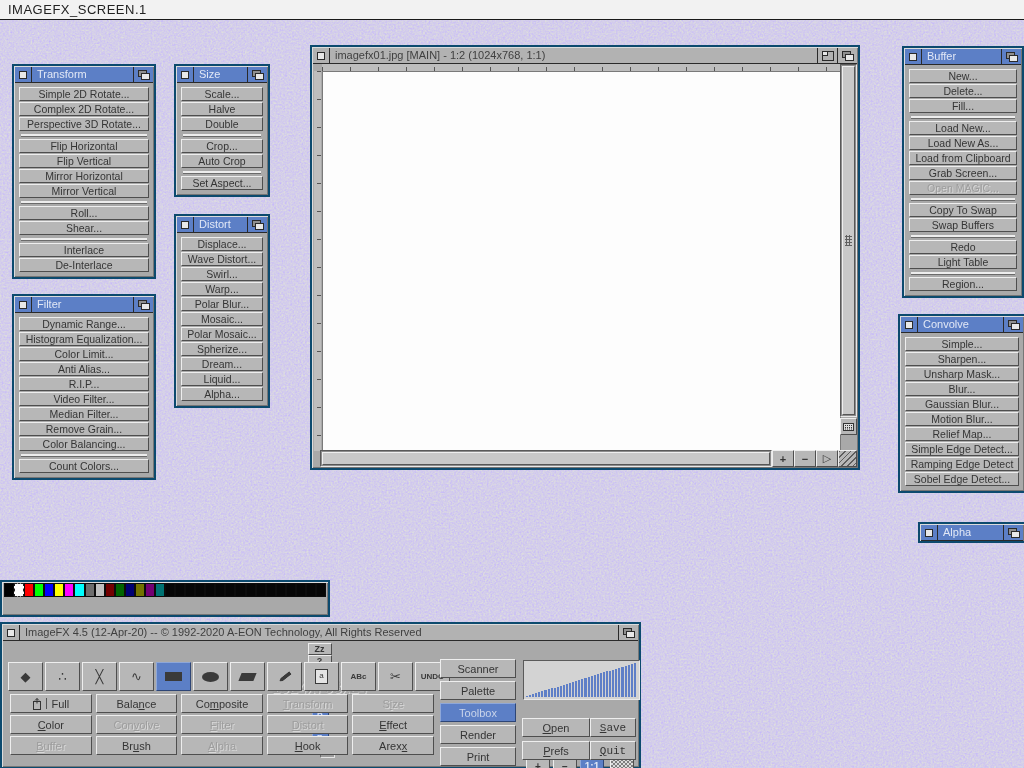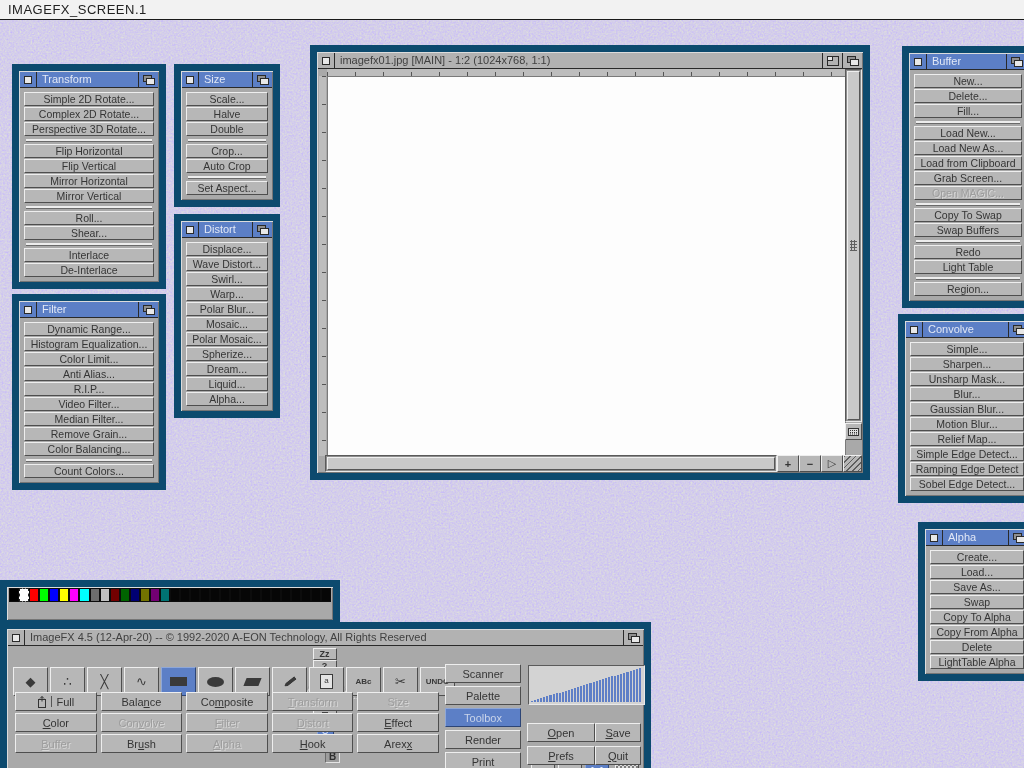--- a/index.html
+++ b/index.html
@@ -5,21 +5,21 @@
   html,body{margin:0;padding:0;background:#000;}
   #screen{position:relative;width:1024px;height:768px;overflow:hidden;
     font-family:"Liberation Sans","DejaVu Sans",sans-serif;background:#c4b5fd;}
   
   .screen-titlebar{position:absolute;left:0;top:0;width:100%;height:19px;background:#f2f2f2;
     border-bottom:1px solid #1a1a1a;z-index:50;display:flex;align-items:center;}
   .screen-title{font-size:13px;color:#222;padding-left:8px;letter-spacing:.5px;}
   
   .desktop-texture{position:absolute;left:0;top:19px;width:1024px;height:749px;z-index:0;}
   
-  .window{position:absolute;background:#a9a9a9;border:7px solid #0c4a6e;
+  .window{position:absolute;background:#a9a9a9;border:2px solid #0c4a6e;
     box-shadow:inset 1px 1px 0 #dcdcdc, inset -1px -1px 0 #767676;z-index:10;}
   .titlebar{height:15px;display:flex;align-items:stretch;background:#b2b2b2;
     border-bottom:1px solid #2a2a2a;margin:1px 1px 0 1px;}
   .titlebar.blue-tb{background:#5c7fc6;}
   .tb-close{width:16px;border-right:1px solid #2a2a2a;display:flex;align-items:center;justify-content:center;cursor:pointer;}
   .tb-title{flex:1;font-size:11px;line-height:15px;padding-left:5px;color:#404040;white-space:nowrap;overflow:hidden;}
   .blue-tb .tb-title{color:#e2e8f6;}
   .tb-gadget{width:19px;border-left:1px solid #2a2a2a;display:flex;align-items:center;justify-content:center;cursor:pointer;}
   
   .pbody{padding:3px 2px 4px;}
@@ -88,37 +88,37 @@
   .tool-btn{width:33px;height:27px;margin-right:2px;display:flex;align-items:center;justify-content:center;
     cursor:pointer;font-size:13px;color:#3a3a3a;}
   .tool-btn .lbl{font-size:8px;font-weight:bold;letter-spacing:0;}
   .t-rect{width:17px;height:9px;background:#3a3a3a;}
   .t-oval{width:17px;height:10px;border-radius:50%;background:#3a3a3a;}
   .t-poly{width:15px;height:8px;background:#3a3a3a;transform:skewX(-22deg);}
   .t-pen{width:14px;height:4px;background:#3a3a3a;transform:rotate(-38deg);
     clip-path:polygon(0 50%,22% 0,100% 0,100% 100%,22% 100%);}
   .t-page{width:11px;height:13px;border:1px solid #3a3a3a;background:#e4e4e4;
     font-size:8px;line-height:12px;text-align:center;color:#3a3a3a;}
-  .cmd-grid{position:absolute;left:8px;top:63px;width:428px;}
+  .cmd-grid{position:absolute;left:8px;top:70px;width:428px;}
   .cmd-row{display:flex;margin-bottom:2px;}
   .cmd-btn{width:82px;height:17px;margin-right:4px;font-size:11px;
     display:flex;align-items:center;justify-content:center;cursor:pointer;white-space:nowrap;}
   .cmd-btn .ico{margin-right:3px;display:flex;align-items:center;}
   .cmd-btn .sep{width:1px;height:11px;background:#555;margin-right:4px;}
   .ul{text-decoration:underline;}
   .modes{position:absolute;left:438px;top:35px;width:76px;}
   .mode-btn{height:17px;margin-bottom:3px;font-size:11px;display:flex;align-items:center;justify-content:center;cursor:pointer;}
   .mode-btn.active{background:#5c7fc6;color:#c9d4ea;border-color:#8ea7d8 #2d4576 #2d4576 #8ea7d8;}
   .ramp{position:absolute;left:521px;top:36px;width:111px;height:34px;background:#d3d3d3;
     border:1px solid;border-color:#5a5a5a #e9e9e9 #e9e9e9 #5a5a5a;
     display:flex;align-items:flex-end;padding:2px 2px 2px 2px;}
   .ramp span{flex:1;margin-right:1px;}
   .actions{position:absolute;left:520px;top:94px;width:114px;display:flex;flex-wrap:wrap;justify-content:space-between;}
   .act-btn{height:17px;margin-bottom:4px;font-size:11px;display:flex;align-items:center;justify-content:center;cursor:pointer;}
-  .act-w1{width:66px;} .act-w2{width:44px;}
+  .act-w1{width:66px;} .act-w2{width:44px;font-family:Liberation Mono, monospace;}
 </style>
 </head>
 <body>
 
 <div id="screen">
 
   <svg class="desktop-texture">
     <filter id="stucco">
       <feTurbulence type="fractalNoise" baseFrequency="0.55" numOctaves="3" seed="7"></feTurbulence>
       <feColorMatrix type="matrix" values="0 0 0 0 0.73  0 0 0 0 0.73  0 0 0 0 0.73  0.7 0.7 0.7 0 -0.45"></feColorMatrix>
@@ -317,30 +317,20 @@
               <rect x="0.5" y="0.5" width="7" height="7" fill="#e8e8e8" stroke="#2a2a2a"></rect>
             </svg>
           </span>
           <span class="tb-title">Alpha</span>
           <span class="tb-gadget">
             <svg width="12" height="10">
               <rect x="0.5" y="0.5" width="8" height="6" fill="#8f8f8f" stroke="#2a2a2a"></rect>
               <rect x="3.5" y="3.5" width="8" height="6" fill="#e8e8e8" stroke="#2a2a2a"></rect>
             </svg>
           </span>
-        </div>
-        <div class="pbody">
-          <div class="pbtn btn3d">Create...</div>
-          <div class="pbtn btn3d">Load...</div>
-          <div class="pbtn btn3d">Save As...</div>
-          <div class="pbtn btn3d">Swap</div>
-          <div class="pbtn btn3d">Copy To Alpha</div>
-          <div class="pbtn btn3d">Copy From Alpha</div>
-          <div class="pbtn btn3d">Delete</div>
-          <div class="pbtn btn3d">LightTable Alpha</div>
         </div>
       </div>
     </div>
 
   <div class="window" id="image-window">
     <div class="titlebar">
       <span class="tb-close">
         <svg width="8" height="8">
             <rect x="0.5" y="0.5" width="7" height="7" fill="#e8e8e8" stroke="#2a2a2a"></rect>
           </svg>

